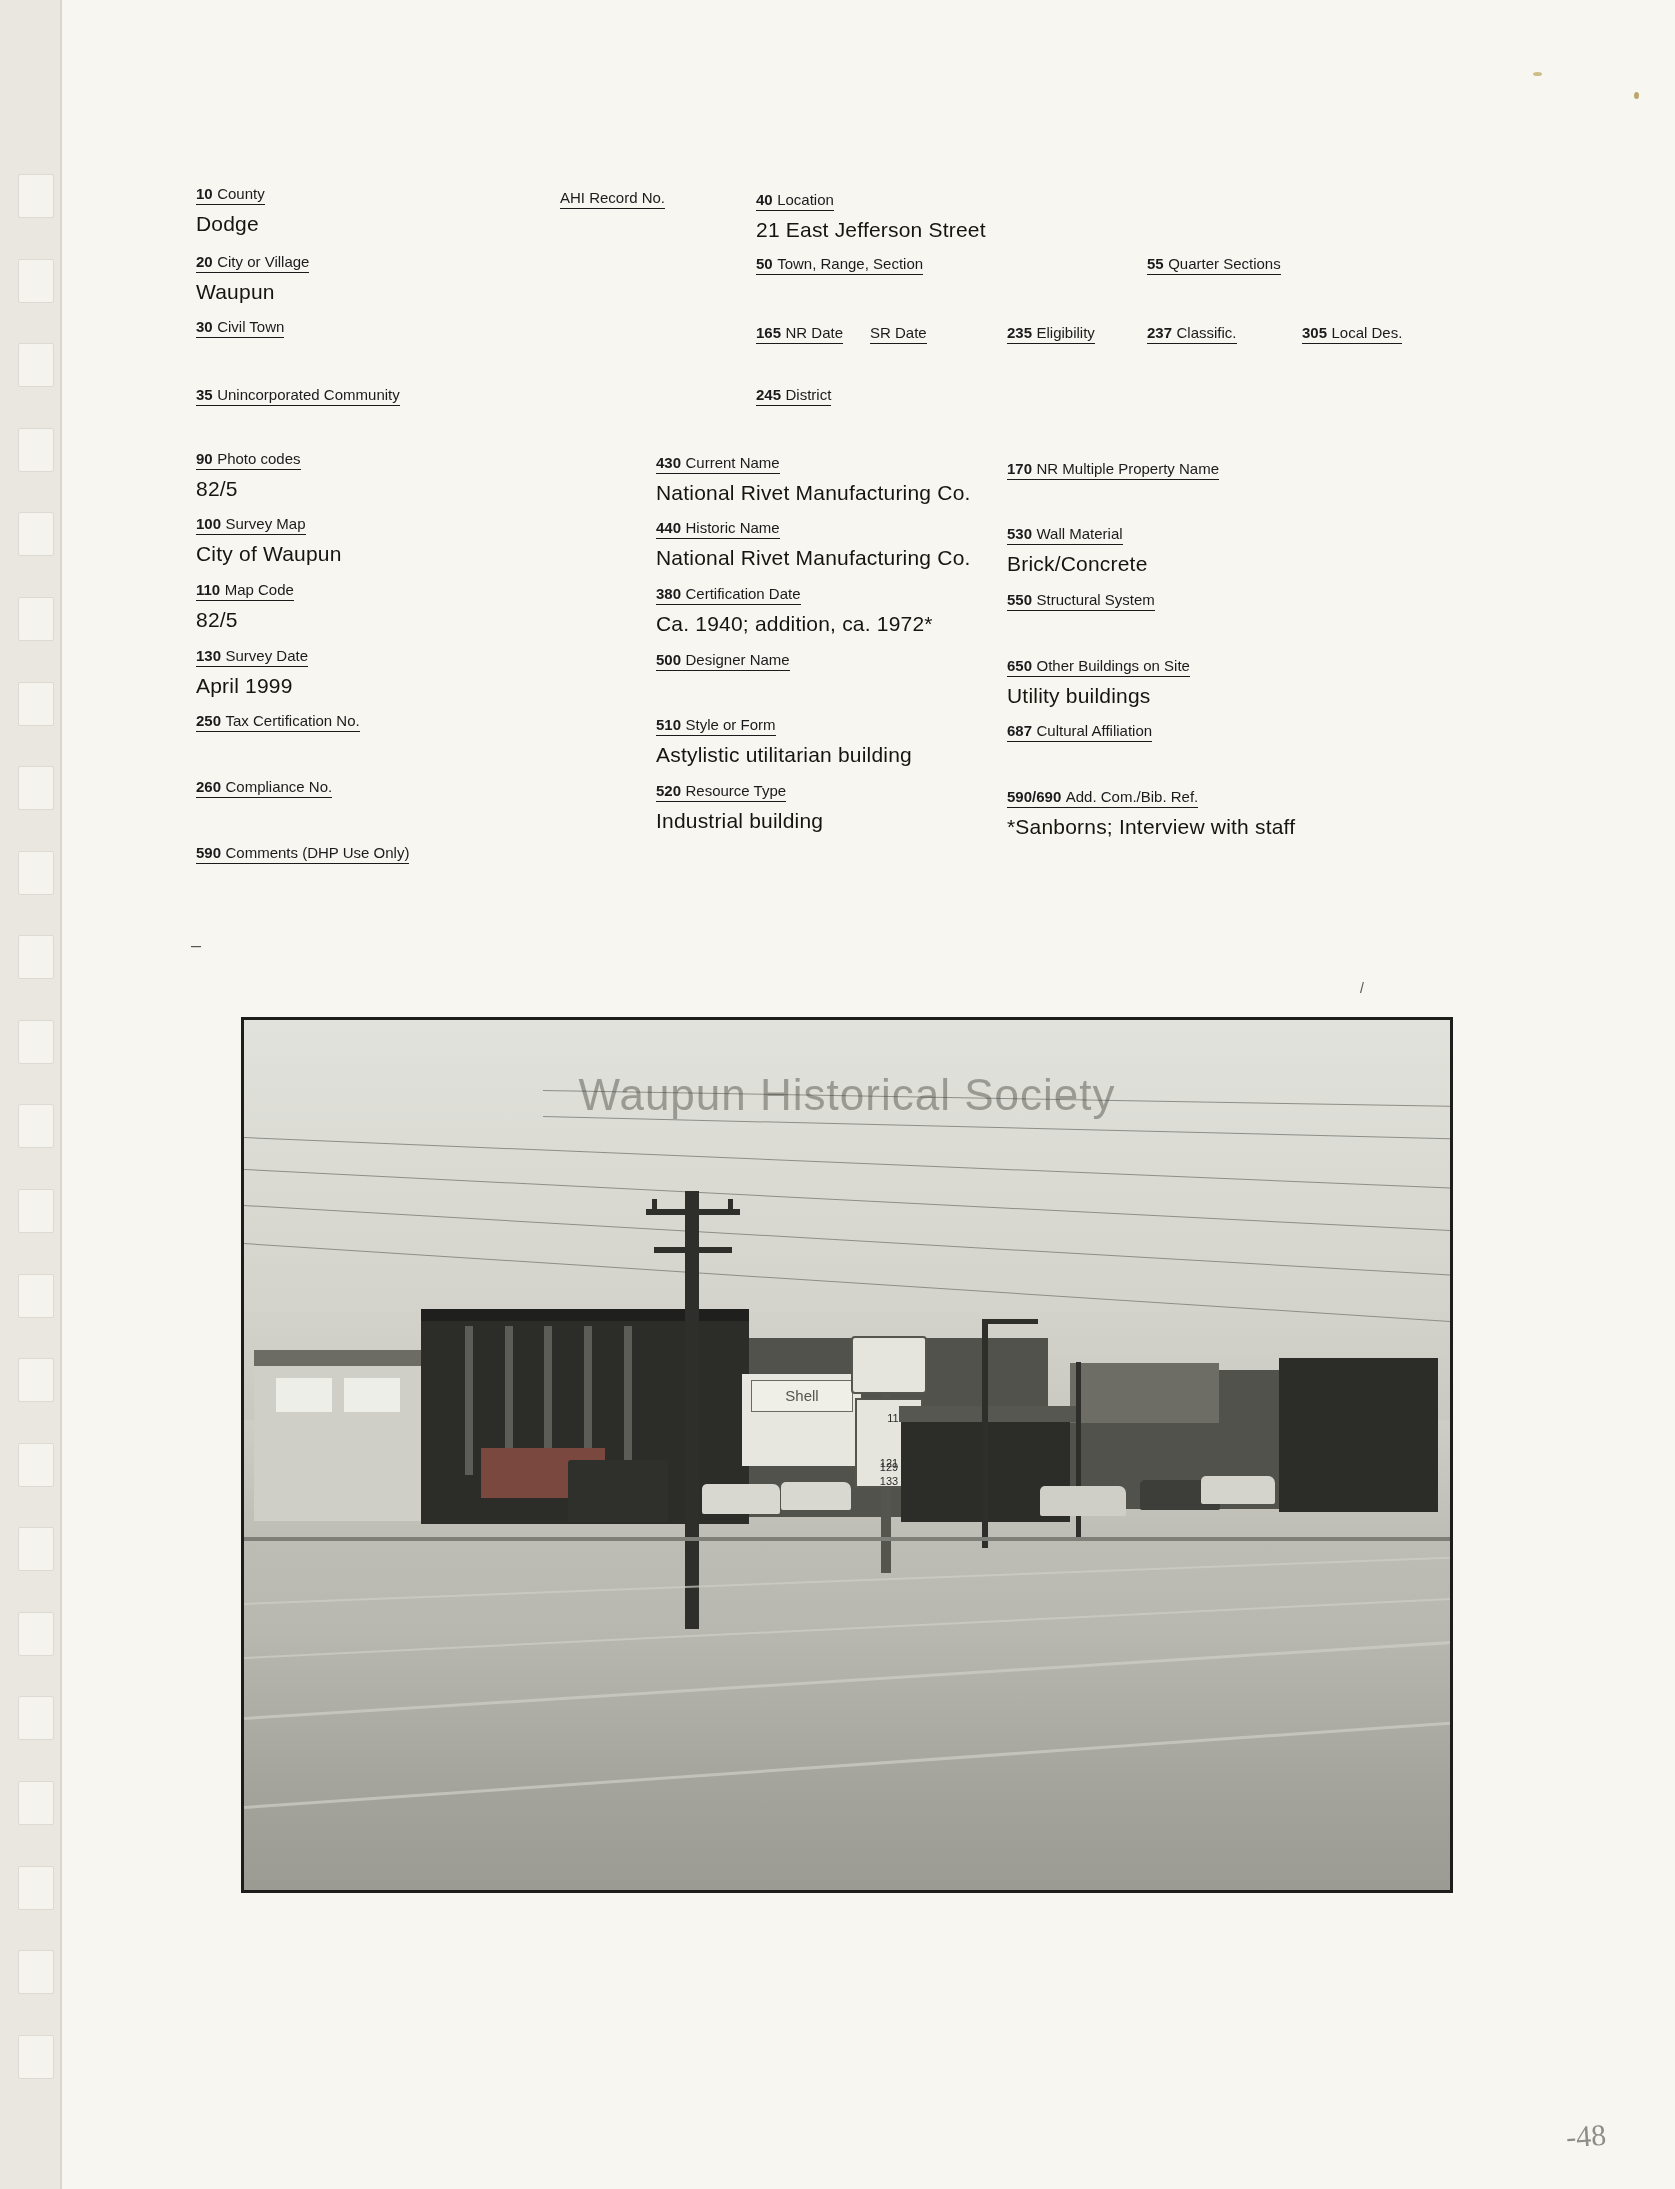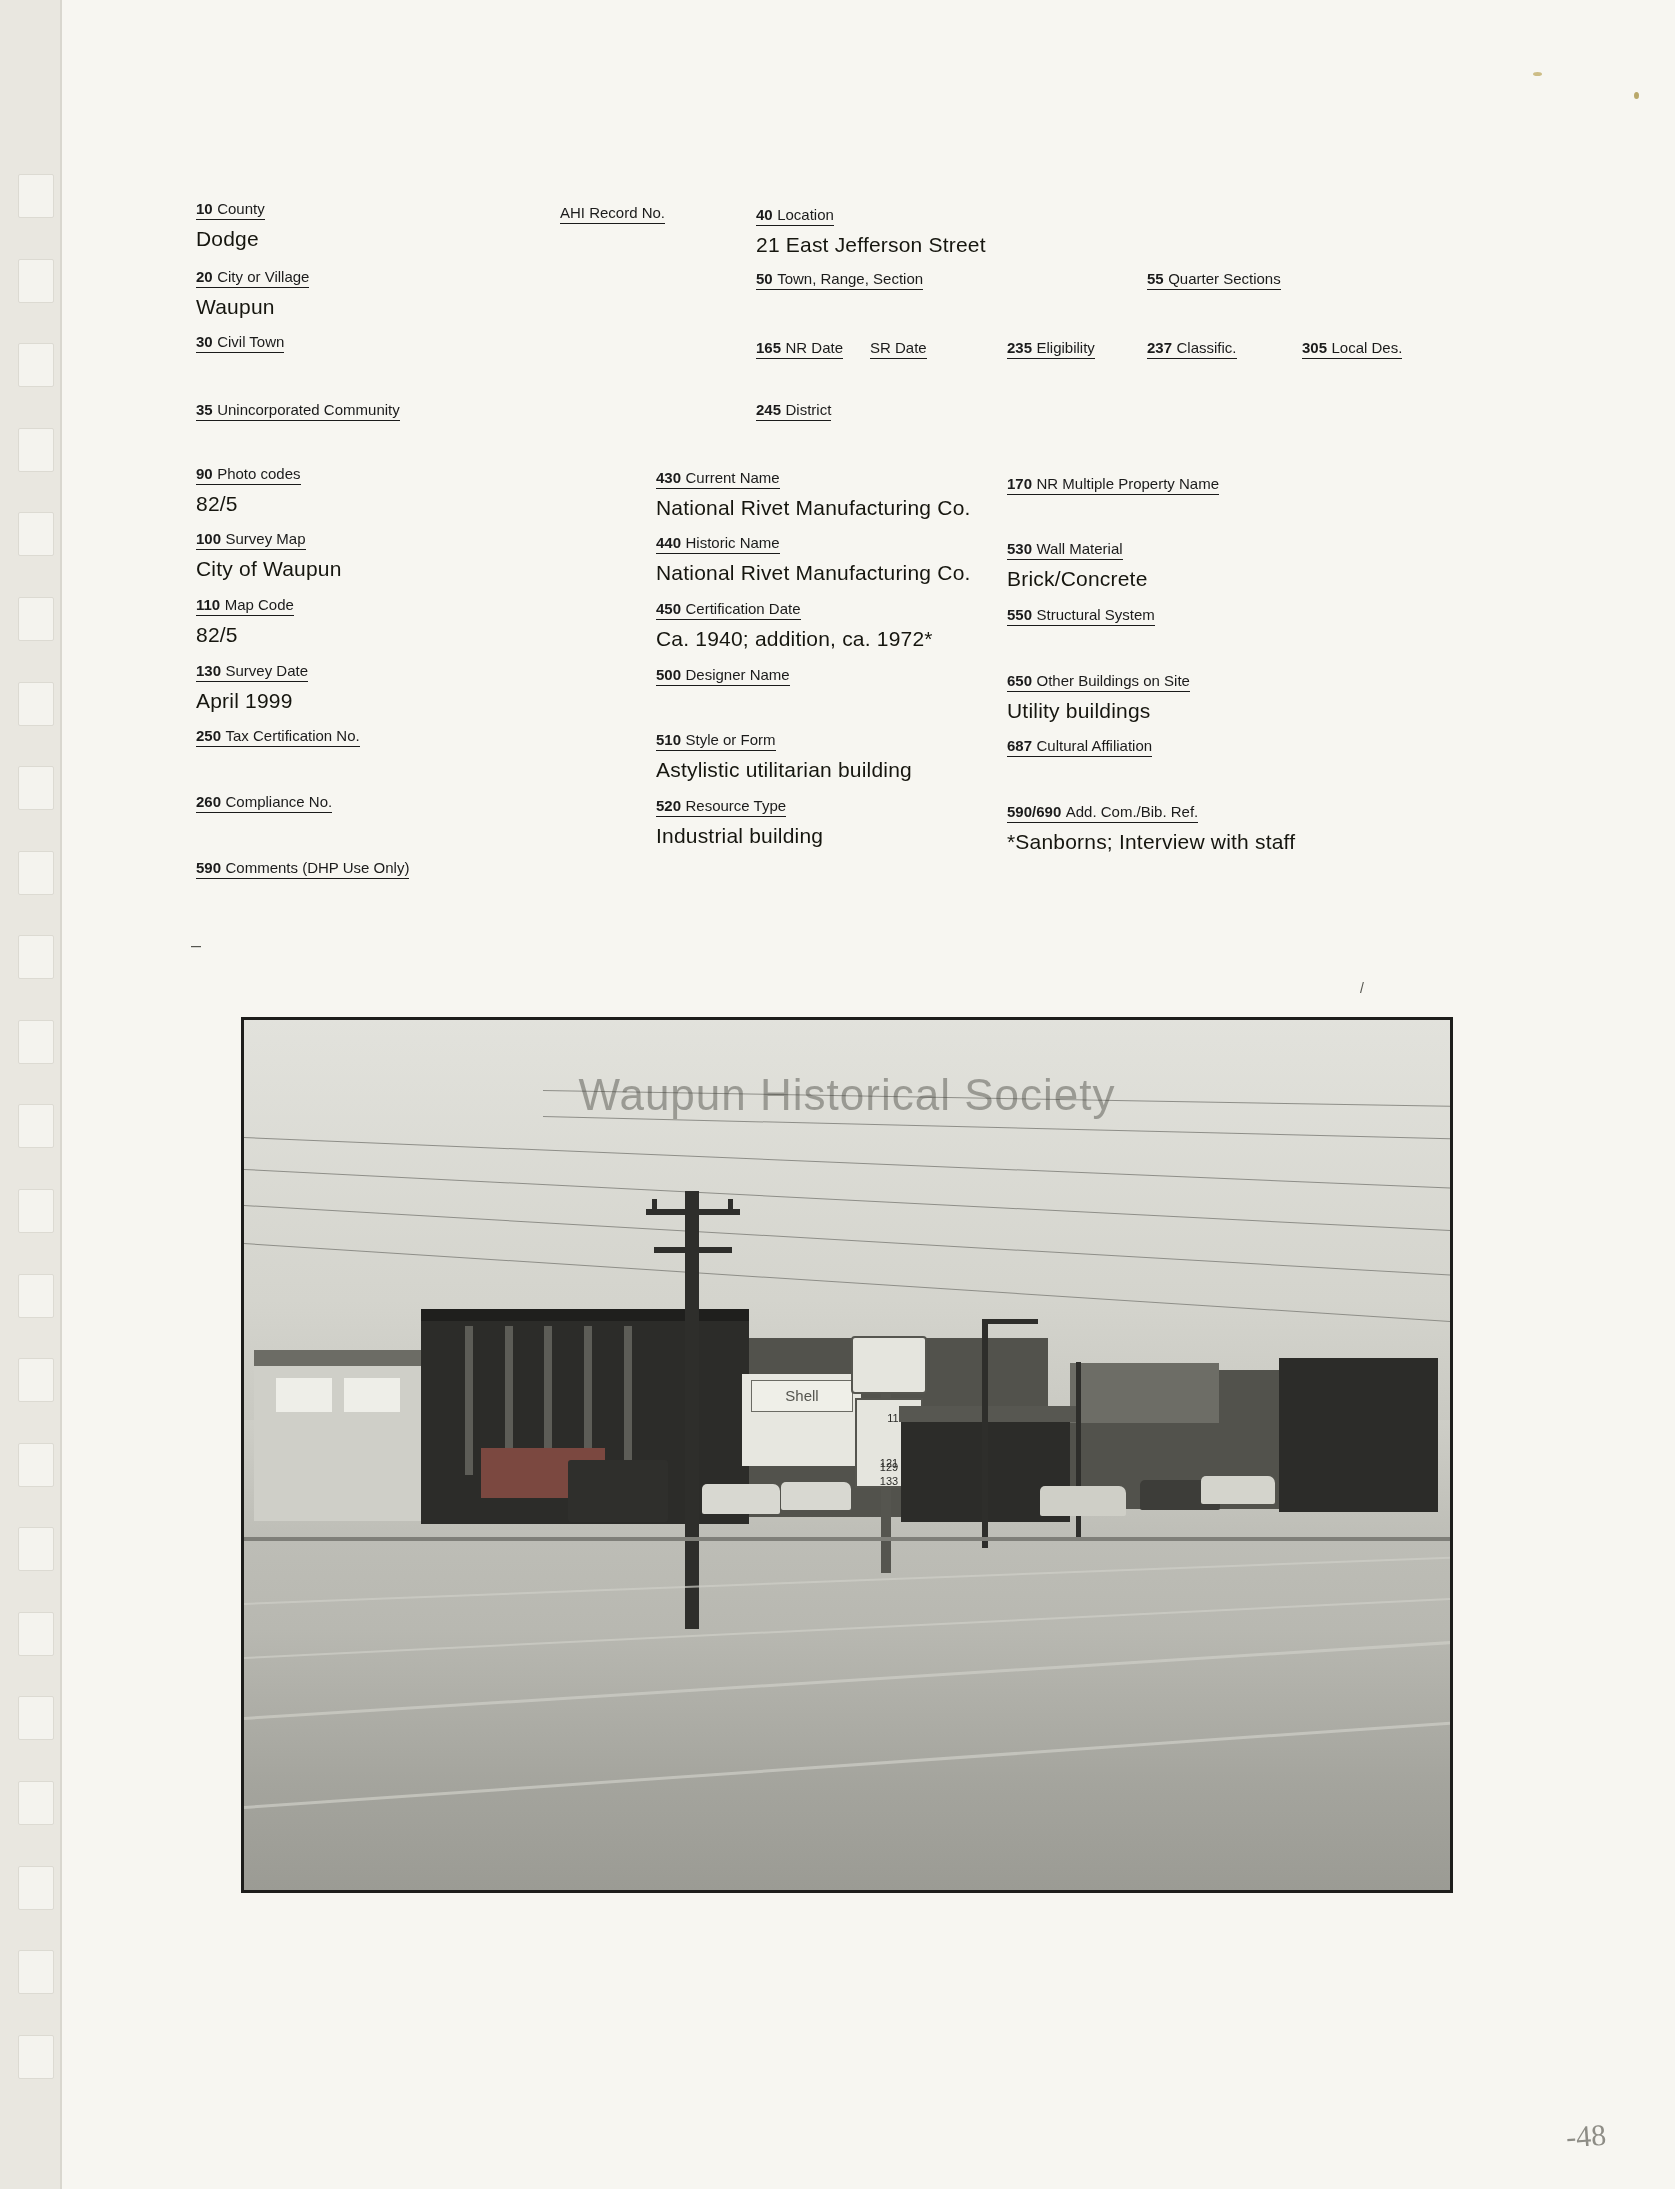--- a/index.html
+++ b/index.html
@@ -27,21 +27,21 @@
     background:#f4f3ee;
     border:1px solid #dcdad2;
     border-radius:2px;
   }
   .edge-line{
     position:absolute;left:60px;top:0;width:2px;height:2189px;
     background:#d9d7cf;
   }
 
   
-  .field{position:absolute;margin-top:15px;}
+  .field{position:absolute;}
   .code{
     font-weight:bold;
     font-size:15px;
     letter-spacing:0px;
     color:#1b1b1b;
   }
   .lbl{
     font-size:15px;
     color:#1b1b1b;
   }
@@ -269,21 +269,21 @@
     <div class="val">National Rivet Manufacturing Co.</div>
   </div>
 
   <div class="field" style="left:594px;top:519px;">
     <span class="hdr"><span class="code">440</span>
     <span class="lbl">Historic Name</span></span>
     <div class="val">National Rivet Manufacturing Co.</div>
   </div>
 
   <div class="field" style="left:594px;top:585px;">
-    <span class="hdr"><span class="code">450</span>
+    <span class="hdr"><span class="code">380</span>
     <span class="lbl">Certification Date</span></span>
     <div class="val">Ca. 1940; addition, ca. 1972*</div>
   </div>
 
   <div class="field" style="left:594px;top:651px;">
     <span class="hdr"><span class="code">500</span>
     <span class="lbl">Designer Name</span></span>
     <div class="val"></div>
   </div>
 

